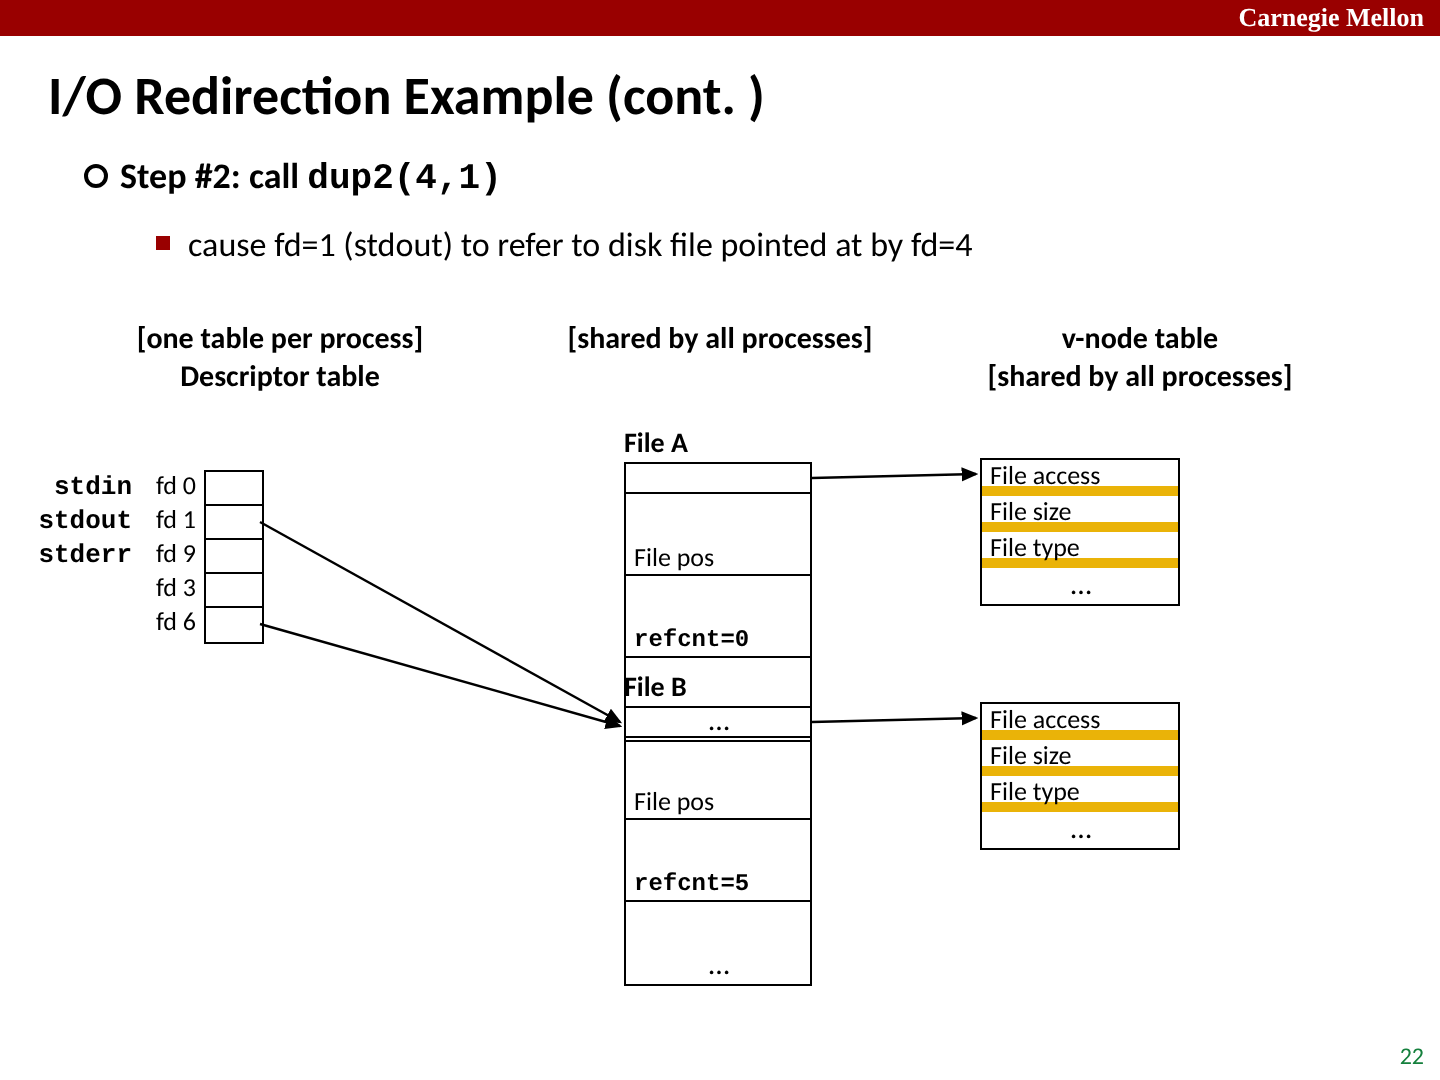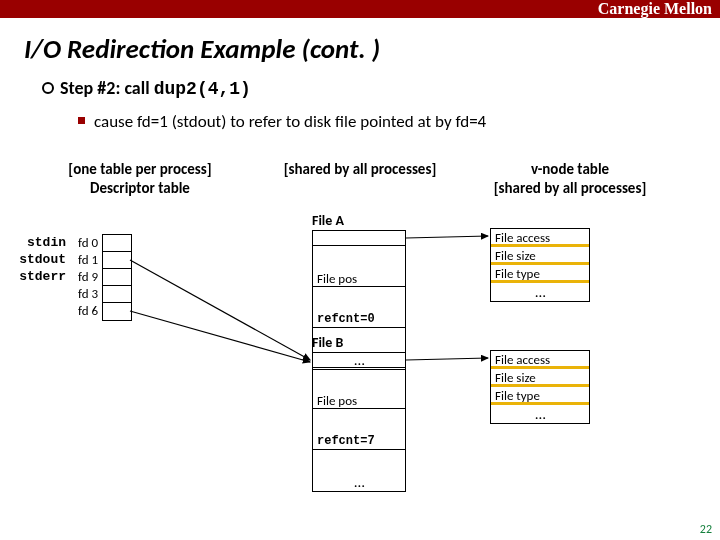--- a/index.html
+++ b/index.html
@@ -1,19 +1,19 @@
 <!DOCTYPE html>
 <html><head>
 <meta charset="utf-8">
 <style>
   * { box-sizing: border-box; margin: 0; padding: 0; }
   body { width: 720px; height: 540px; font-family: Calibri, Arial, sans-serif; position: relative; background: #fff; }
   .topbar { background: #990000; height: 18px; display: flex; justify-content: flex-end; align-items: center; padding-right: 8px; }
-  .topbar span { color: #fff; font-weight: bold; font-size: 16px; font-family: Georgia, serif; }
-  h1 { font-family: Calibri, Arial, sans-serif; font-weight: bold; font-size: 27px; margin: 14px 0 12px 24px; color: #000; font-style: italic; }
+  .topbar span { color: #fff; font-weight: bold; font-size: 13px; font-family: Georgia, serif; }
+  h1 { font-family: Calibri, Arial, sans-serif; font-weight: bold; font-size: 27px; margin: 14px 0 12px 24px; color: #000; }
   .bullets { margin-left: 42px; }
   .b1 { font-size: 18px; font-weight: bold; padding-left: 18px; position: relative; }
   .b1::before { content: ""; position: absolute; left: 0; top: 5px; width: 8px; height: 8px; border: 2px solid #000; border-radius: 50%; }
   .b1 .mono { font-family: "Courier New", monospace; }
   .b2 { font-size: 17px; margin: 12px 0 0 36px; padding-left: 16px; position: relative; }
   .b2::before { content: ""; position: absolute; left: 0; top: 6px; width: 7px; height: 7px; background: #990000; }
   .cols { display: flex; margin-top: 28px; font-size: 15px; text-align: center; font-weight: bold; line-height: 1.25; }
   .col1 { width: 220px; margin-left: 30px; }
   .col2 { width: 200px; margin-left: 10px; }
   .col3 { width: 200px; margin-left: 10px; }
@@ -25,21 +25,21 @@
   .fdtable div:last-child { border-bottom: none; }
   .oft { position: absolute; border: 1px solid #000; width: 94px; font-size: 13px; }
   .oft .hdr { height: 15px; border-bottom: 1px solid #000; }
   .oft .cell { border-bottom: 1px solid #000; padding: 0 4px; height: 17px; line-height: 17px; margin-top: 24px; }
   .oft .cell:last-child { border-bottom: none; }
   .oft .mono { font-family: "Courier New", monospace; font-weight: bold; font-size: 12px; }
   .fA { left: 312px; top: 18px; }
   .fB { left: 312px; top: 140px; }
   .flabel { position: absolute; font-size: 14px; font-weight: bold; }
   .vnode { position: absolute; border: 1px solid #000; width: 100px; font-size: 13px; }
-  .vnode .cell { border-bottom: 3px solid #eab308; padding: 0 4px; height: 18px; line-height: 18px; }
+  .vnode .cell { border-bottom: 5px solid #eab308; padding: 0 4px; height: 18px; line-height: 18px; }
   .vnode .cell:last-child { border-bottom: none; }
   .vA { left: 490px; top: 16px; }
   .vB { left: 490px; top: 138px; }
   .dots { text-align: center; font-size: 15px; line-height: 11px; letter-spacing:-1px; }
   svg.lines { position: absolute; left: 0; top: 0; width: 720px; height: 300px; pointer-events: none; }
   .pagenum { position: absolute; bottom: 4px; right: 8px; font-size: 12px; color: #15803d; }
 </style>
 </head>
 <body>
 
@@ -96,21 +96,21 @@
     <div class="hdr"></div>
     <div class="cell">File pos</div>
     <div class="cell mono">refcnt=0</div>
     <div class="cell dots">…</div>
   </div>
 
   <div class="flabel" style="left:312px;top:122px">File B</div>
   <div class="oft fB">
     <div class="hdr"></div>
     <div class="cell">File pos</div>
-    <div class="cell mono">refcnt=7</div>
+    <div class="cell mono">refcnt=5</div>
     <div class="cell dots">…</div>
   </div>
 
   <div class="vnode vA">
     <div class="cell">File access</div>
     <div class="cell">File size</div>
     <div class="cell">File type</div>
     <div class="cell dots">…</div>
   </div>
   <div class="vnode vB">

